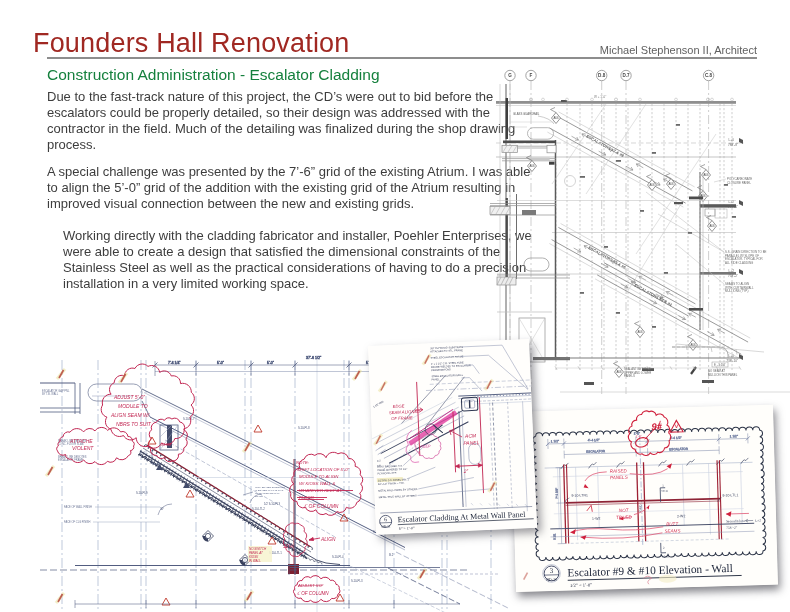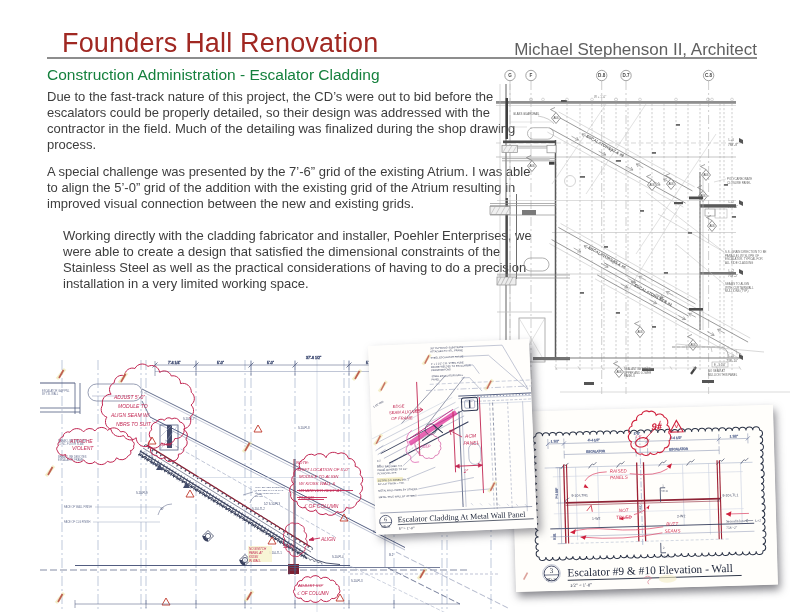--- a/index.html
+++ b/index.html
@@ -1,22 +1,22 @@
 <!DOCTYPE html>
 <html><head><meta charset="utf-8">
 <style>
 html,body{margin:0;padding:0;}
 body{width:790px;height:612px;position:relative;overflow:hidden;background:#ffffff;
   font-family:"Liberation Sans",sans-serif;}
 .abs{position:absolute;}
 </style></head><body>
 
-<div class="abs" style="left:62px;top:29.5px;font-size:27px;line-height:27px;color:#a02822;letter-spacing:0.18px;">Founders Hall Renovation</div>
+<div class="abs" style="left:33px;top:29.5px;font-size:27px;line-height:27px;color:#a02822;letter-spacing:0.18px;">Founders Hall Renovation</div>
 
-<div class="abs" style="right:33px;top:42.6px;font-size:17px;line-height:14px;color:#5f5f5f;">Michael Stephenson II, Architect</div>
+<div class="abs" style="right:33px;top:42.6px;font-size:11px;line-height:14px;color:#5f5f5f;">Michael Stephenson II, Architect</div>
 
 <div class="abs" style="left:47px;top:56.9px;width:710px;height:2.2px;background:#8d8d8d;"></div>
 
 <div class="abs" style="left:47px;top:66.9px;font-size:15.5px;line-height:16px;color:#15803d;">Construction Administration - Escalator Cladding</div>
 
 <div class="abs" style="left:47px;top:88.9px;font-size:13px;line-height:16px;color:#3d3d3d;">
 <p style="margin:0 0 11.5px 0;">Due to the fast-track nature of this project, the CD’s were out to bid before the<br>
 escalators could be properly detailed, so their design was addressed with the<br>
 contractor in the field. Much of the detailing was finalized during the shop drawing<br>
 process.</p>

